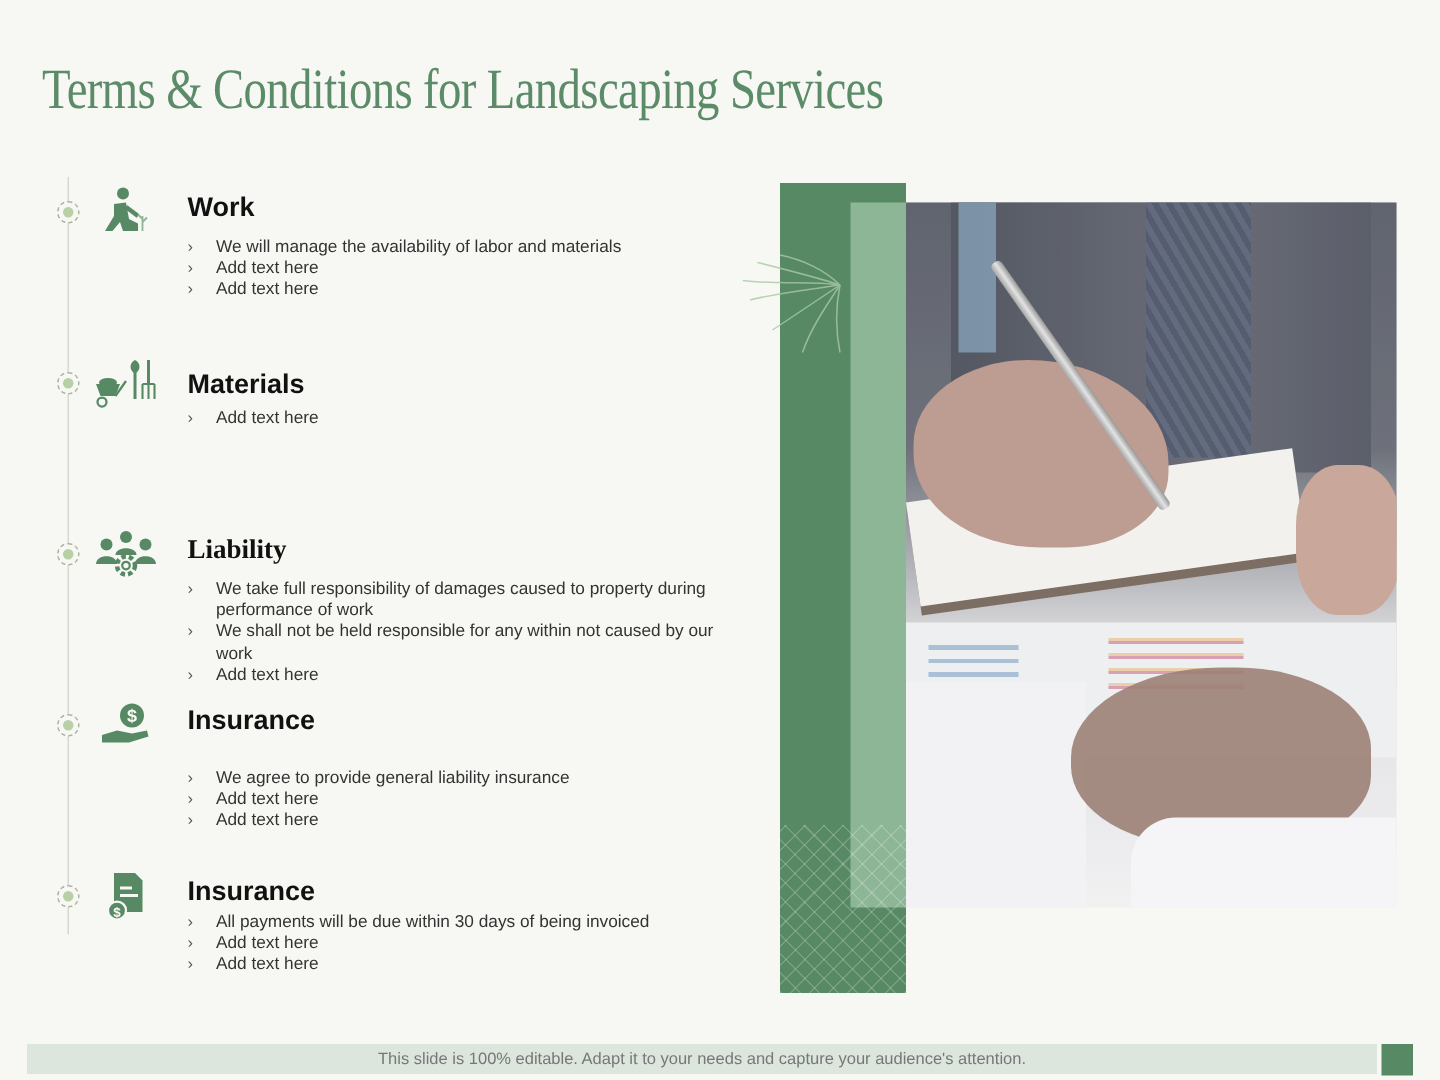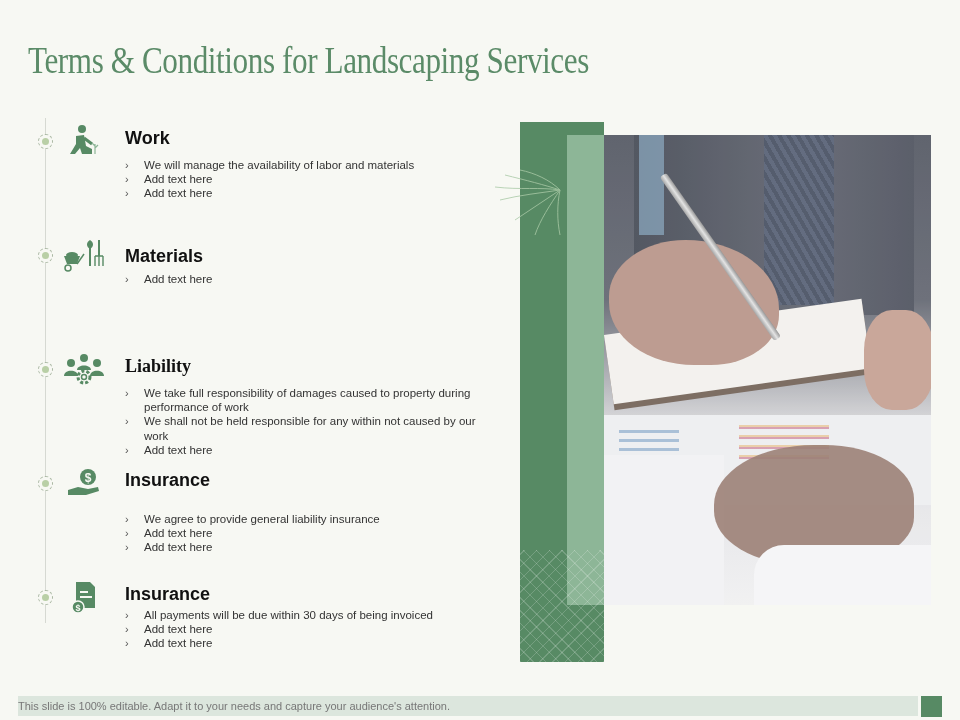--- a/index.html
+++ b/index.html
@@ -69,21 +69,21 @@
   .photo .papers { position: absolute; left: 0; top: 280px; width: 327px; height: 90px; background: #ecedf0; }
   .photo .bars { position: absolute; left: 135px; top: 290px; width: 90px; height: 40px; background: repeating-linear-gradient(180deg,#e4b16a 0 2px,#c25b7a 2px 4px,transparent 4px 10px); opacity:.6; }
   .photo .bars2 { position: absolute; left: 15px; top: 295px; width: 60px; height: 28px; background: repeating-linear-gradient(180deg,#9fb8d2 0 3px,transparent 3px 9px); }
   .photo .hand3 { position: absolute; left: 110px; top: 310px; width: 200px; height: 120px; border-radius: 50% 45% 40% 45%; background: #8f7064; opacity: .9; }
   .photo .sleeve { position: absolute; left: 0; top: 320px; width: 120px; height: 150px; background: #f1f1f3; }
   .photo .sleeve2 { position: absolute; left: 150px; top: 410px; width: 177px; height: 60px; background: #f4f4f6; border-radius: 30px 0 0 0; }
   .photo .fade { position: absolute; inset: 0; background: rgba(255,255,255,0.12); }
 
   .footer-bar {
     position: absolute; left: 18px; top: 696px; width: 900px; height: 20px; background: #dce6dd;
-    text-align: left; font-size: 11px; line-height: 20px; color: #777;
+    text-align: center; font-size: 11px; line-height: 20px; color: #777;
   }
   .footer-square { position: absolute; left: 921px; top: 696px; width: 21px; height: 21px; background: #578a64; }
 </style>
 </head>
 <body>
 
 <div class="title">Terms &amp; Conditions for Landscaping Services</div>
 
 <div class="timeline-line"></div>
 

